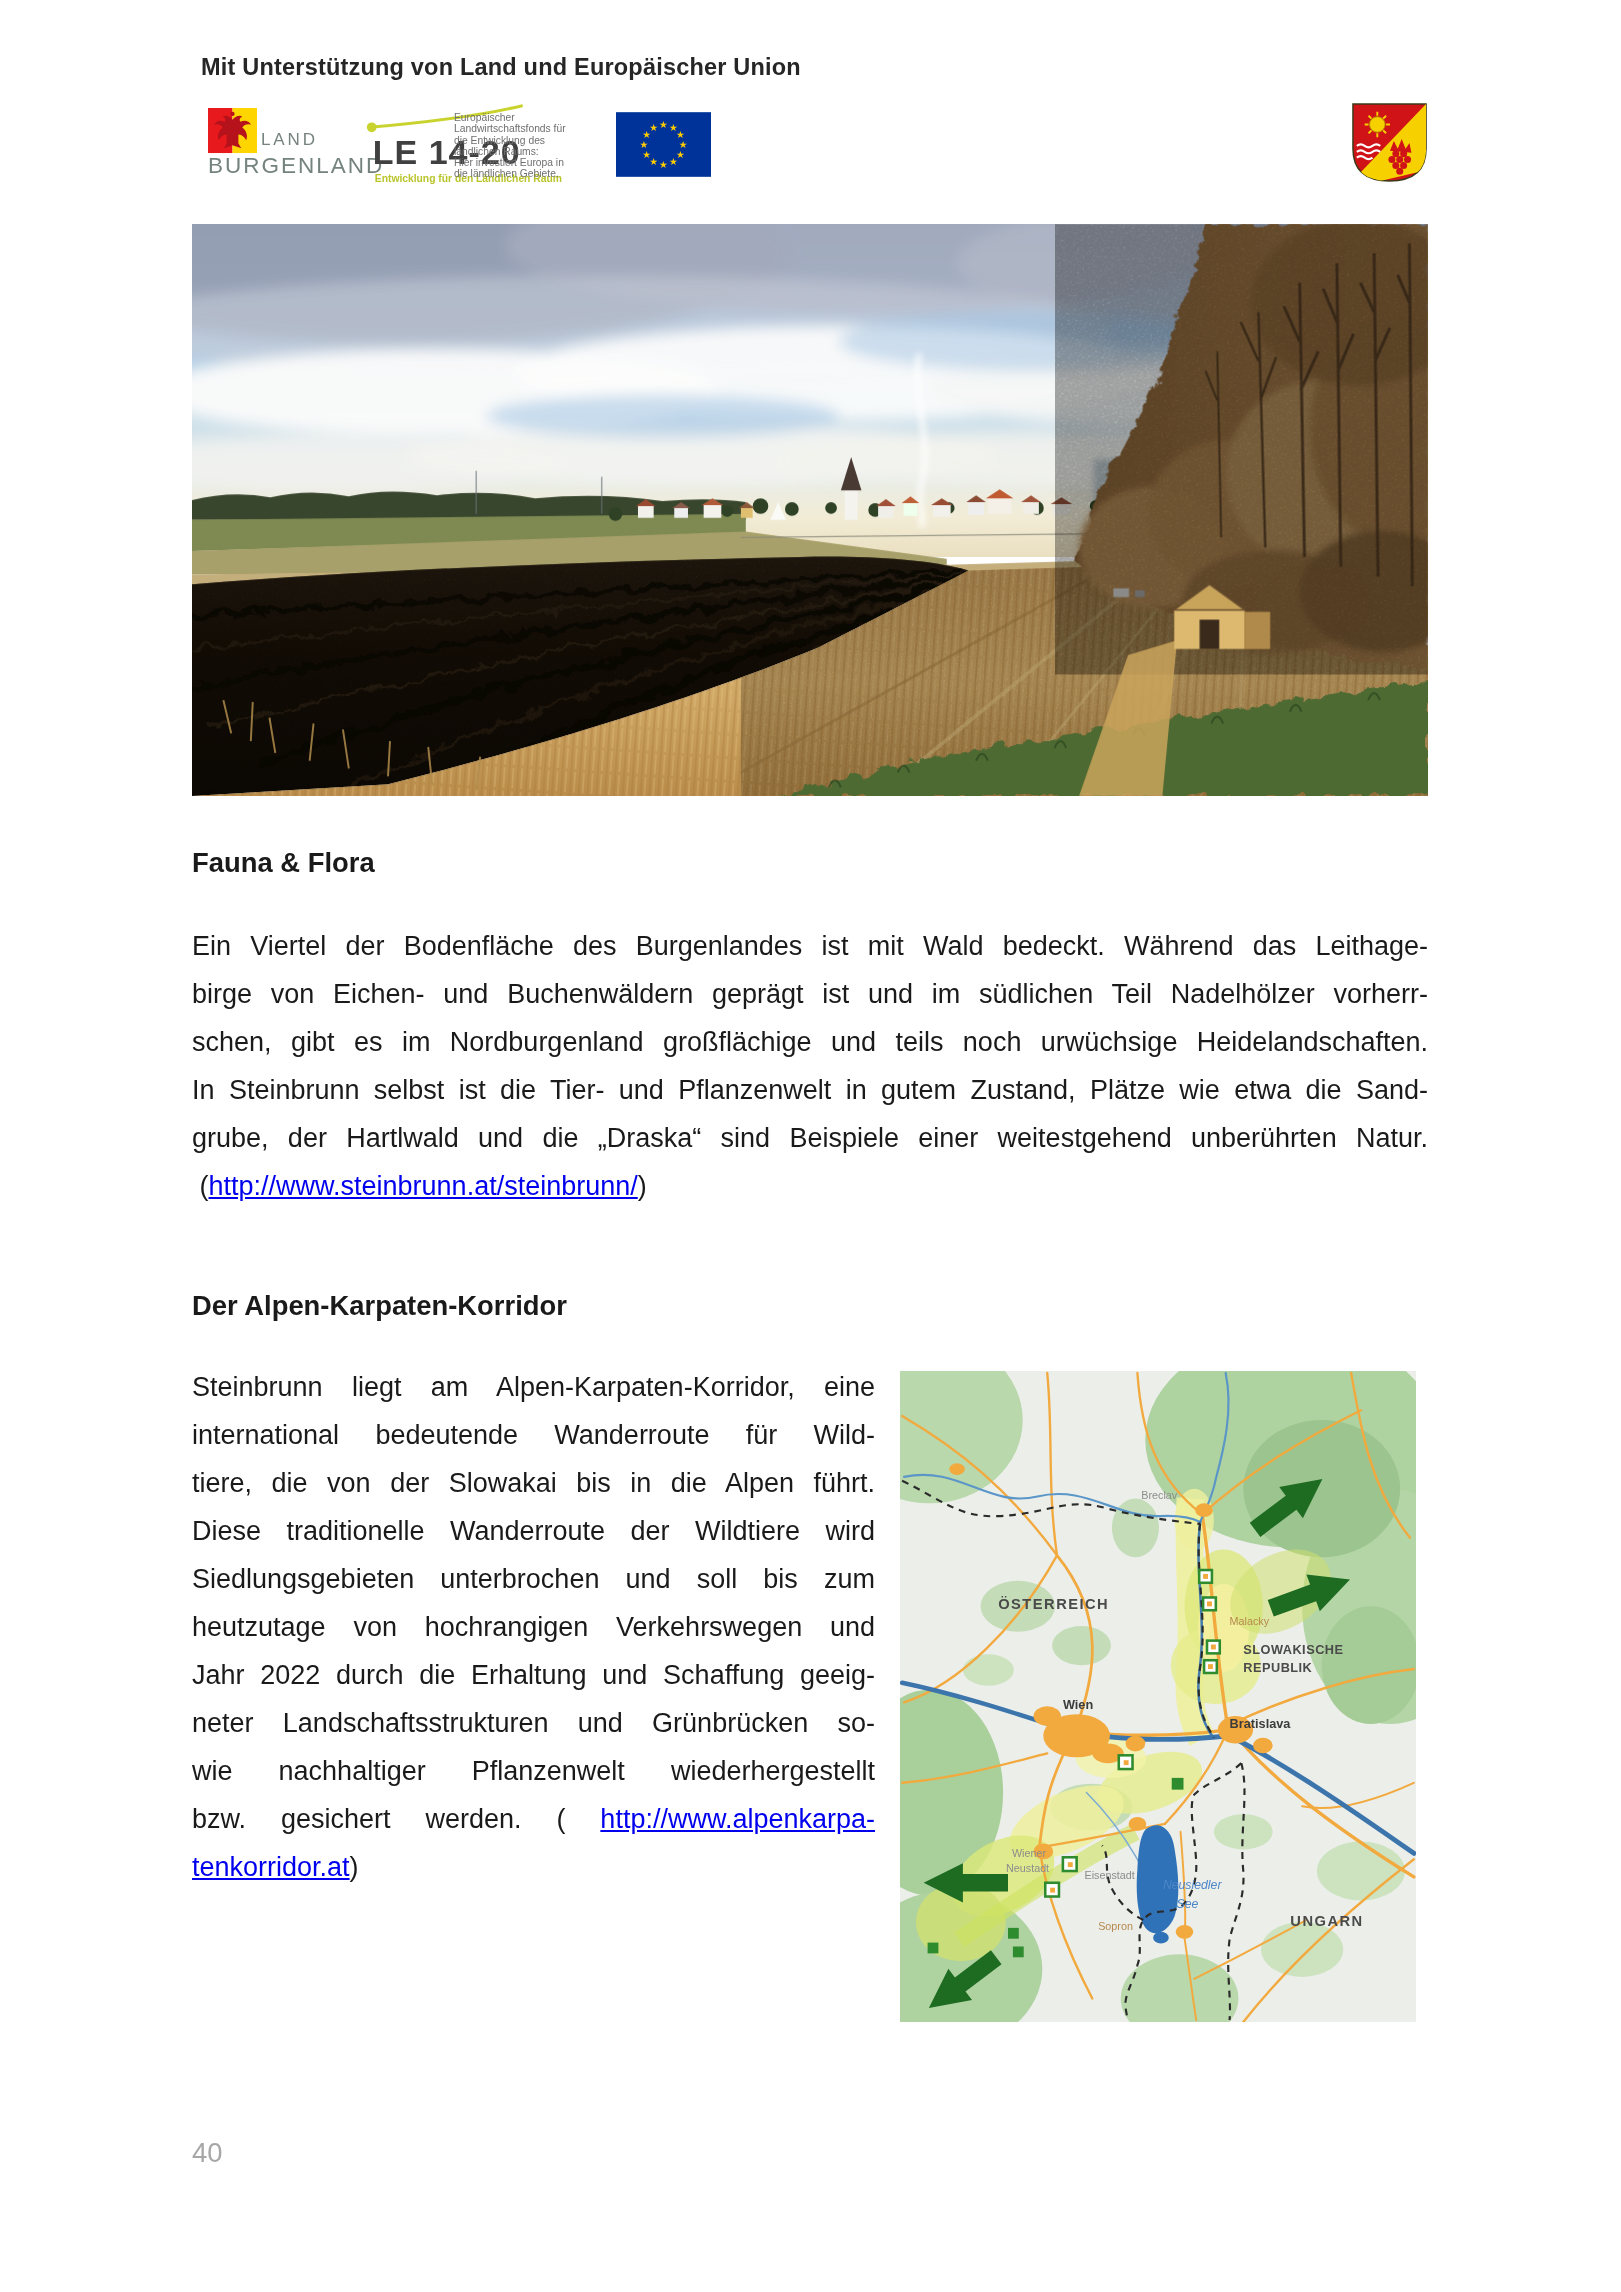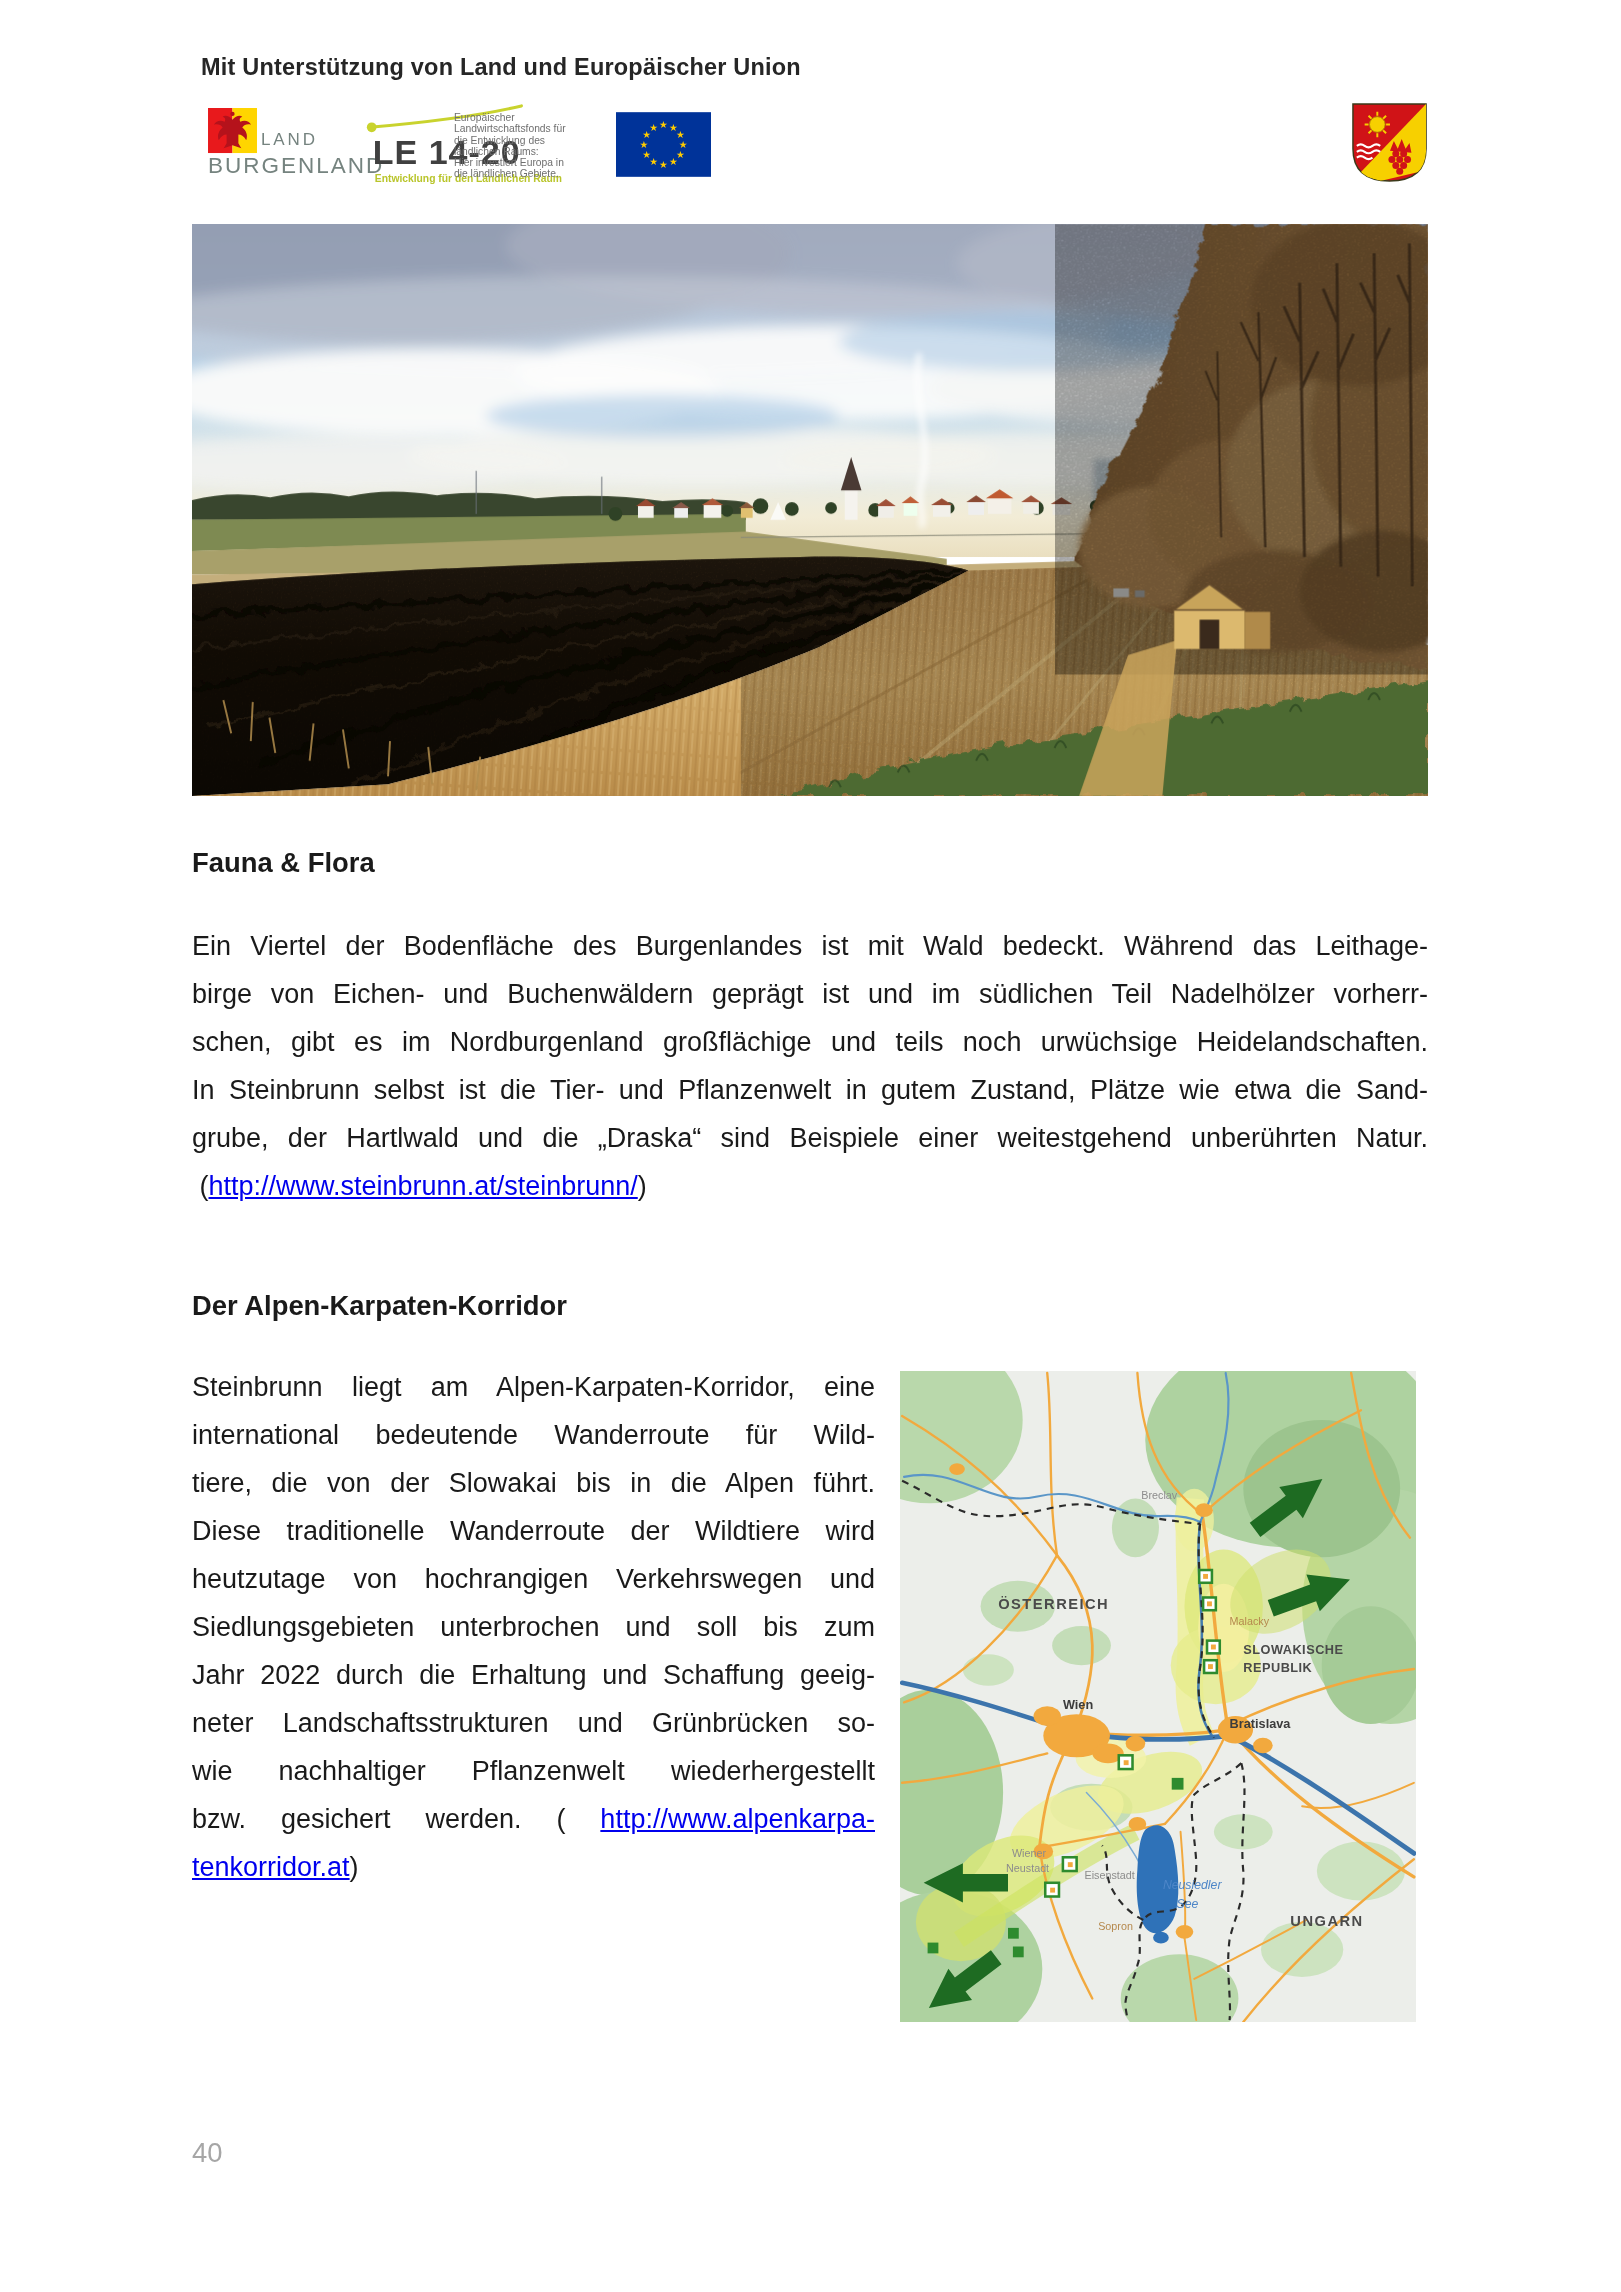--- a/index.html
+++ b/index.html
@@ -351,22 +351,22 @@
       <div class="tline just"><span>grube, der Hartlwald und die „Draska“ sind Beispiele einer weitestgehend unberührten Natur.</span></div>
       <div class="tline"><span>&nbsp;(</span><span class="lnk">http://www.steinbrunn.at/steinbrunn/</span><span>)</span></div>
     </div>
 
   <div class="h1 korridor-h">Der Alpen-Karpaten-Korridor</div>
   <div class="para col">
       <div class="tline just"><span>Steinbrunn liegt am Alpen-Karpaten-Korridor, eine</span></div>
       <div class="tline just"><span>international bedeutende Wanderroute für Wild-</span></div>
       <div class="tline just"><span>tiere, die von der Slowakai bis in die Alpen führt.</span></div>
       <div class="tline just"><span>Diese traditionelle Wanderroute der Wildtiere wird</span></div>
+      <div class="tline just"><span>Siedlungsgebieten unterbrochen und soll bis zum</span></div>
       <div class="tline just"><span>heutzutage von hochrangigen Verkehrswegen und</span></div>
-      <div class="tline just"><span>Siedlungsgebieten unterbrochen und soll bis zum</span></div>
       <div class="tline just"><span>Jahr 2022 durch die Erhaltung und Schaffung geeig-</span></div>
       <div class="tline just"><span>neter Landschaftsstrukturen und Grünbrücken so-</span></div>
       <div class="tline just"><span>wie nachhaltiger Pflanzenwelt wiederhergestellt</span></div>
       <div class="tline just"><span>bzw. gesichert werden. ( </span><span class="lnk">http://www.alpenkarpa-</span></div>
       <div class="tline"><span class="lnk">tenkorridor.at</span><span>)</span></div>
     </div>
 
   <svg class="map" viewBox="0 0 526 664">
     <rect x="0" y="0" width="526" height="664" fill="#eceeea"></rect>
     <g fill="#b9d8ab">

